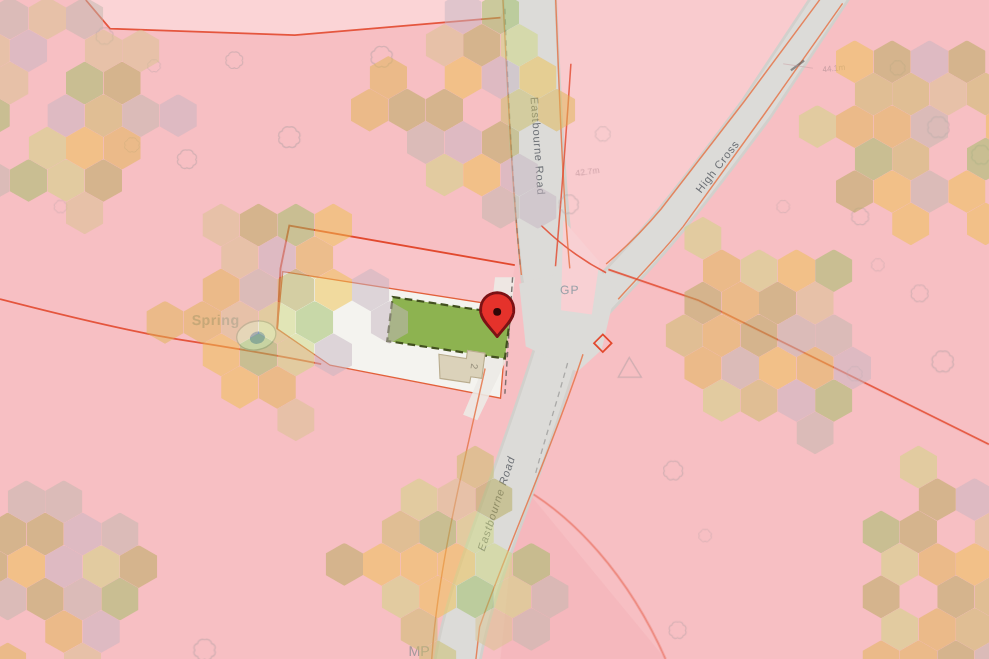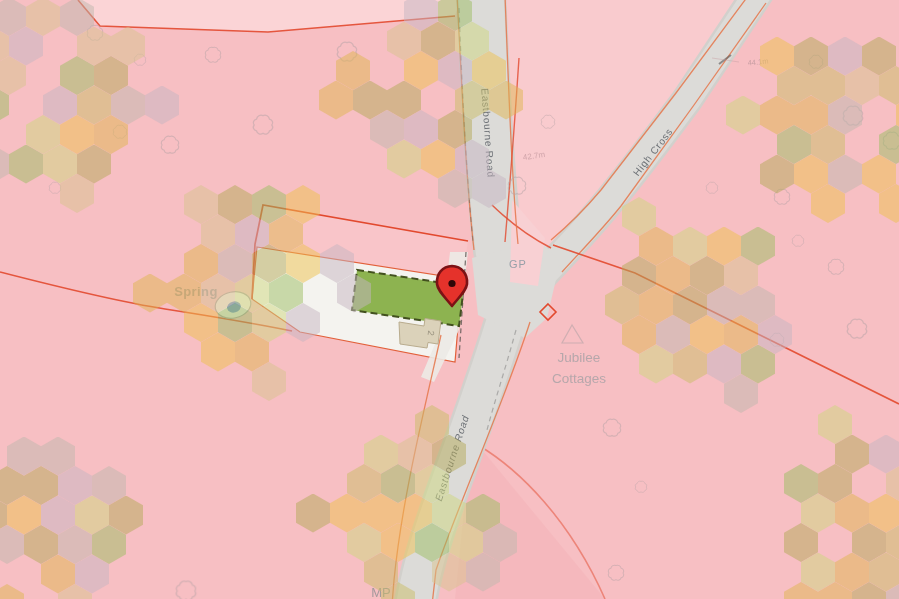--- a/index.html
+++ b/index.html
@@ -136,24 +136,20 @@
     <path d="M548,304 L556,312 L548,320 L540,312 Z" fill="none" stroke="#e2492e" stroke-width="1.6"></path>
 
     <g>
       <path d="M452,306 C444,296 438,291 437,284 C436,273 443,266.5 452,266 C461,266.5 468,273 467,284 C466,291 460,296 452,306 Z" fill="#e5322b" stroke="#7c1215" stroke-width="2.6" stroke-linejoin="round"></path>
       <circle cx="452" cy="283.5" r="3.6" fill="#2f0707"></circle>
     </g>
   </svg>
 
   <div class="lbl" id="lbl-spring">Spring</div>
   <div class="lbl" id="lbl-gp">GP</div>
-  <div class="lbl" id="lbl-jubilee">
-    <div>Jubilee</div>
-    <div>Cottages</div>
-  </div>
   <div class="lbl" id="lbl-mp">MP</div>
   <div class="lbl" id="lbl-road-upper">Eastbourne Road</div>
   <div class="lbl" id="lbl-road-lower">Eastbourne Road</div>
   <div class="lbl" id="lbl-highcross">High Cross</div>
   <div class="lbl" id="lbl-sh1">42.7m</div>
   <div class="lbl" id="lbl-sh2">44.1m</div>
   <div class="lbl" id="lbl-plot2">2</div>
 
   <div id="watermark-layer">
       <div class="hex" style="left: -25px; top: 144.5px; background: rgb(191, 183, 173); opacity: 0.5;"></div>

